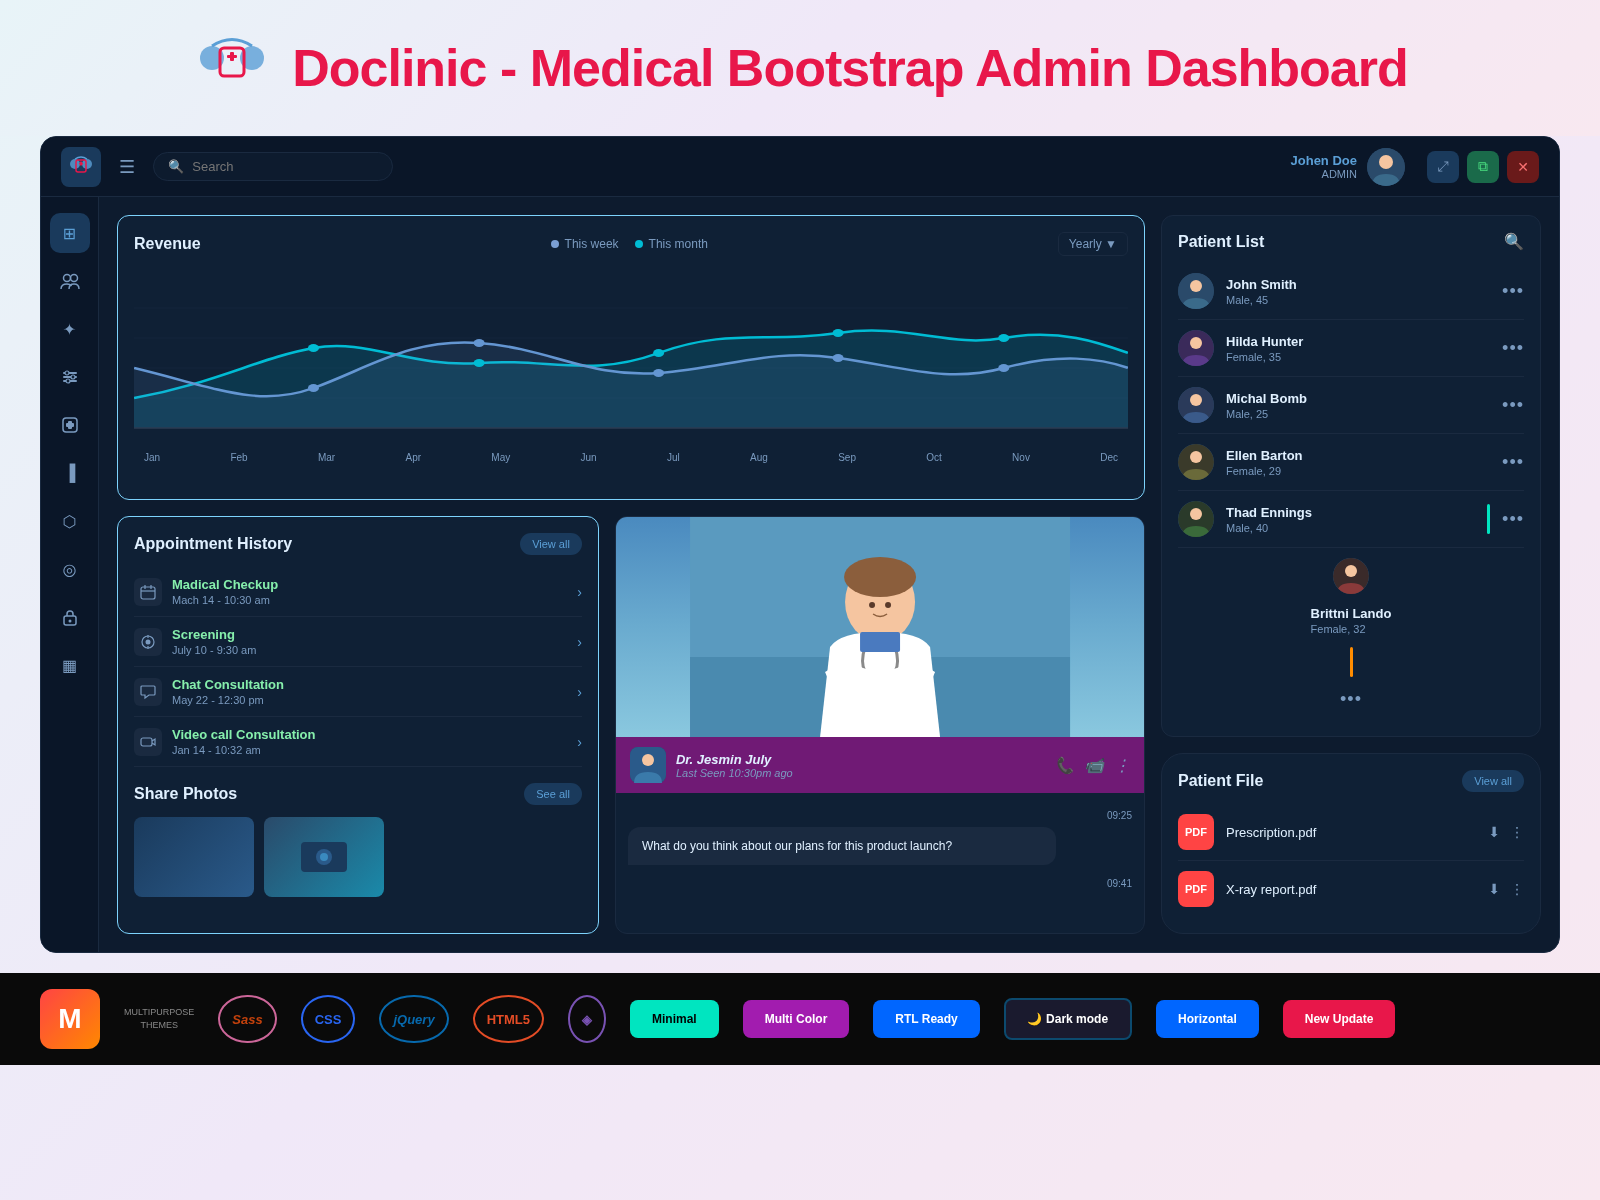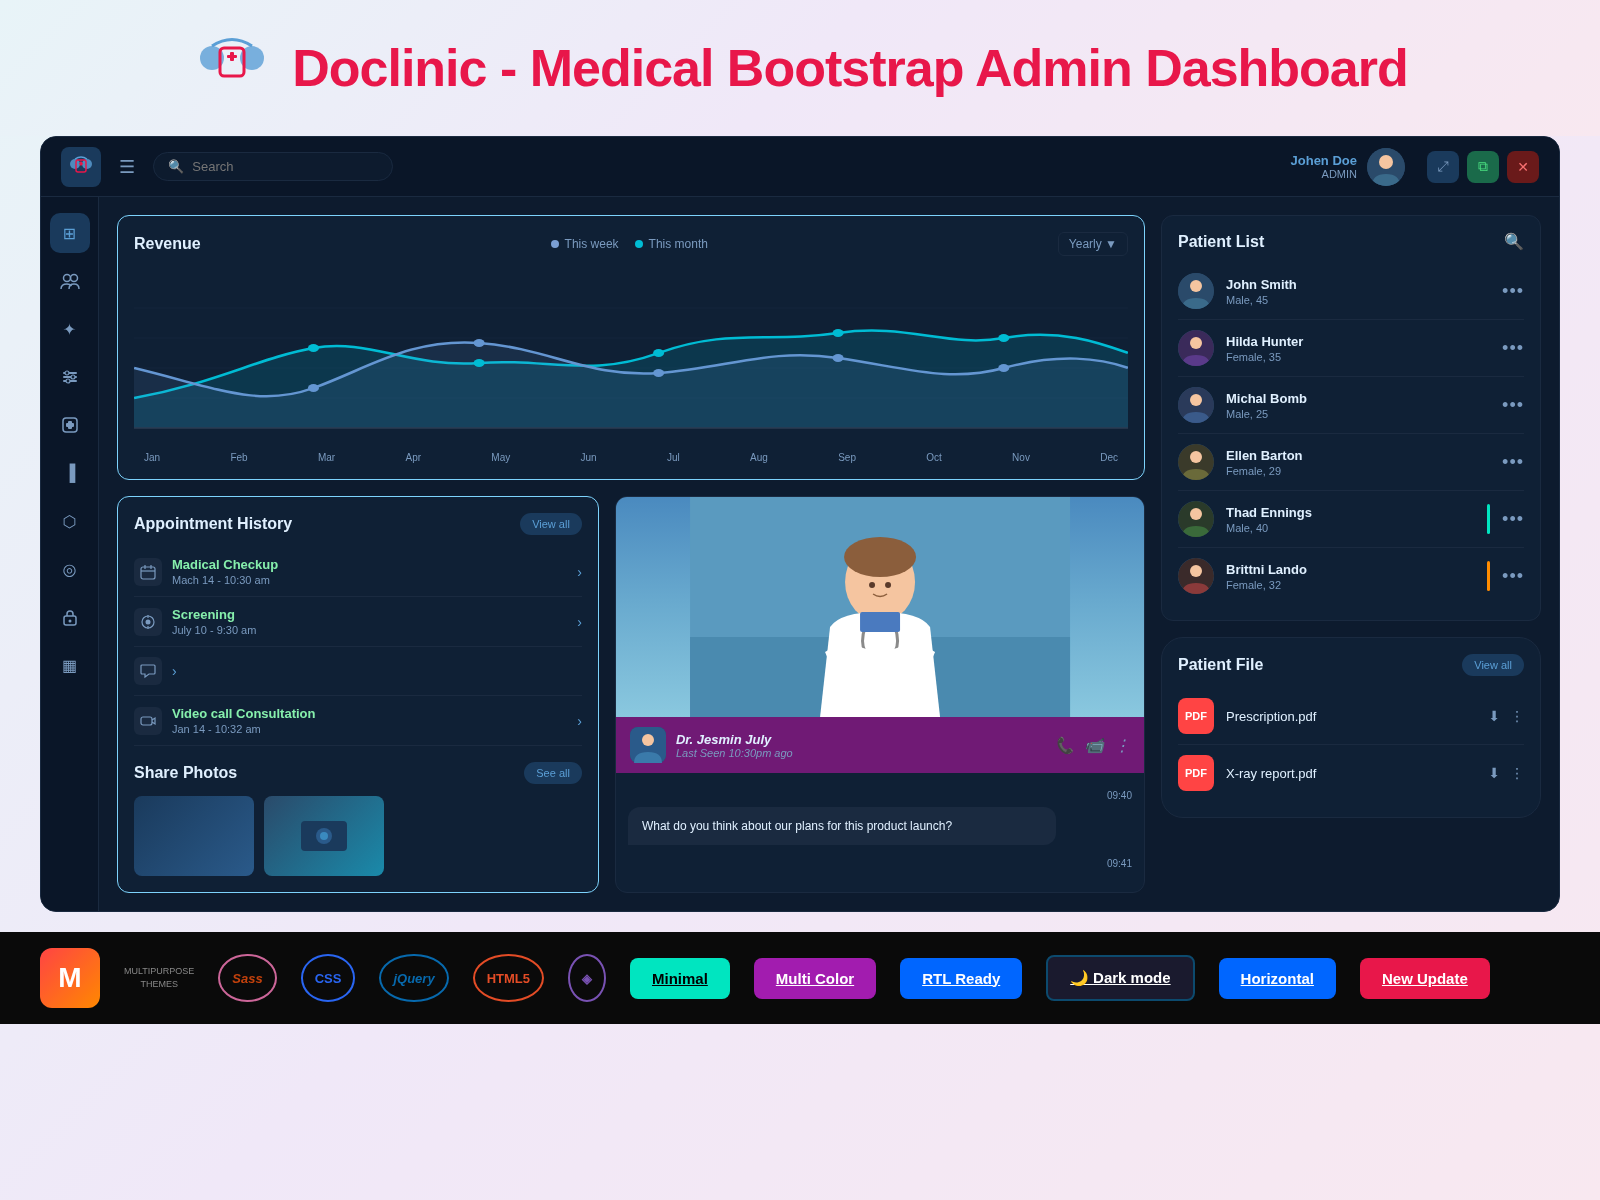--- a/index.html
+++ b/index.html
@@ -355,21 +355,21 @@
       padding: 16px;
       border: 1px solid #1a2a40;
     }
     .patient-item {
       display: flex;
       align-items: center;
       padding: 10px 0;
       border-bottom: 1px solid #1a2a40;
       gap: 12px;
     }
-    .patient-item:last-child { border-bottom: none; }
+    .patient-item:last-child { border-bottom: none; flex-direction: column; }
     .patient-avatar {
       width: 36px;
       height: 36px;
       border-radius: 50%;
       background: #2a4a6a;
       display: flex;
       align-items: center;
       justify-content: center;
       color: #fff;
       font-size: 13px;
@@ -463,24 +463,23 @@
       font-size: 13px;
       font-weight: 700;
     }
     .badge-sass { color: #c2410c; border-color: #cc6699; }
     .badge-css { color: #2965f1; border-color: #2965f1; }
     .badge-jquery { color: #0769ad; border-color: #0769ad; font-style: italic; }
 
     .feature-tag {
       padding: 12px 22px;
       border-radius: 8px;
-      font-size: 15px;
+      font-size: 12px;
       font-weight: 700;
       cursor: pointer;
-      text-decoration: underline;
     }
     .tag-minimal { background: #00e5c0; color: #000; }
     .tag-multicolor { background: #a21caf; color: #fff; }
     .tag-rtl { background: #0066ff; color: #fff; }
     .tag-darkmode { background: #1a1a2e; color: #fff; border: 2px solid #0c4a6e; }
     .tag-horizontal { background: #0066ff; color: #fff; }
     .tag-newupdate { background: #e8174a; color: #fff; }
 
     
     .revenue-chart-svg {
@@ -832,20 +831,24 @@
             </div>
             <span class="appt-arrow">›</span>
           </div>
 
           <div class="appointment-item">
             <div class="appt-icon">
               <svg width="16" height="16" viewBox="0 0 16 16">
                 <path d="M2 2 h12 a1 1 0 0 1 1 1 v7 a1 1 0 0 1 -1 1 h-5 l-4 3 v-3 H2 a1 1 0 0 1 -1 -1 V3 a1 1 0 0 1 1 -1 z" stroke="#7a9abf" stroke-width="1.2" fill="none"></path>
               </svg>
             </div>
+            <div class="appt-info">
+              <div class="appt-name">Chat Consultation</div>
+              <div class="appt-time">May 22 - 12:30 pm</div>
+            </div>
             <span class="appt-arrow">›</span>
           </div>
 
           <div class="appointment-item">
             <div class="appt-icon">
               <svg width="16" height="16" viewBox="0 0 16 16">
                 <rect x="1" y="4" width="11" height="8" rx="2" stroke="#7a9abf" stroke-width="1.2" fill="none"></rect>
                 <path d="M12 7 L15 5 L15 11 L12 9" stroke="#7a9abf" stroke-width="1.2" fill="none"></path>
               </svg>
             </div>
@@ -914,21 +917,21 @@
             </div>
             <div class="chat-actions">
               <span style="cursor:pointer;">📞</span>
               <span style="cursor:pointer;">📹</span>
               <span style="cursor:pointer;">⋮</span>
             </div>
           </div>
 
           <div class="chat-messages">
             <div style="text-align:right;margin-bottom:4px;">
-              <span style="color:#7a9abf;font-size:10px;">09:40</span>
+              <span style="color:#7a9abf;font-size:10px;">09:25</span>
             </div>
             <div class="message-bubble">
               <div class="message-text">What do you think about our plans for this product launch?</div>
             </div>
             <div style="text-align:right;margin-top:8px;">
               <span style="color:#7a9abf;font-size:10px;">09:41</span>
             </div>
           </div>
         </div>
 

